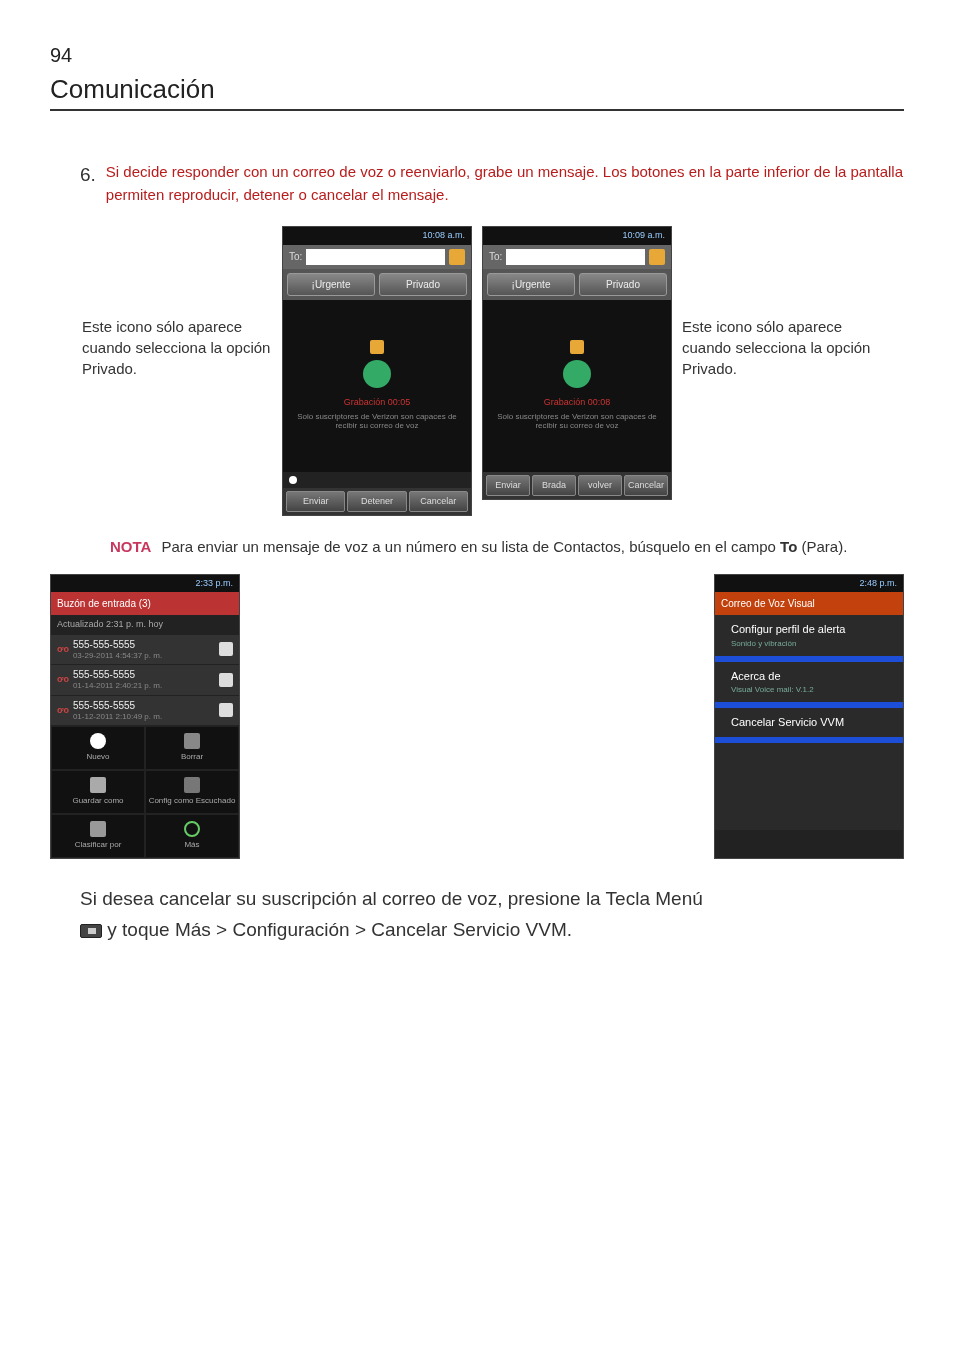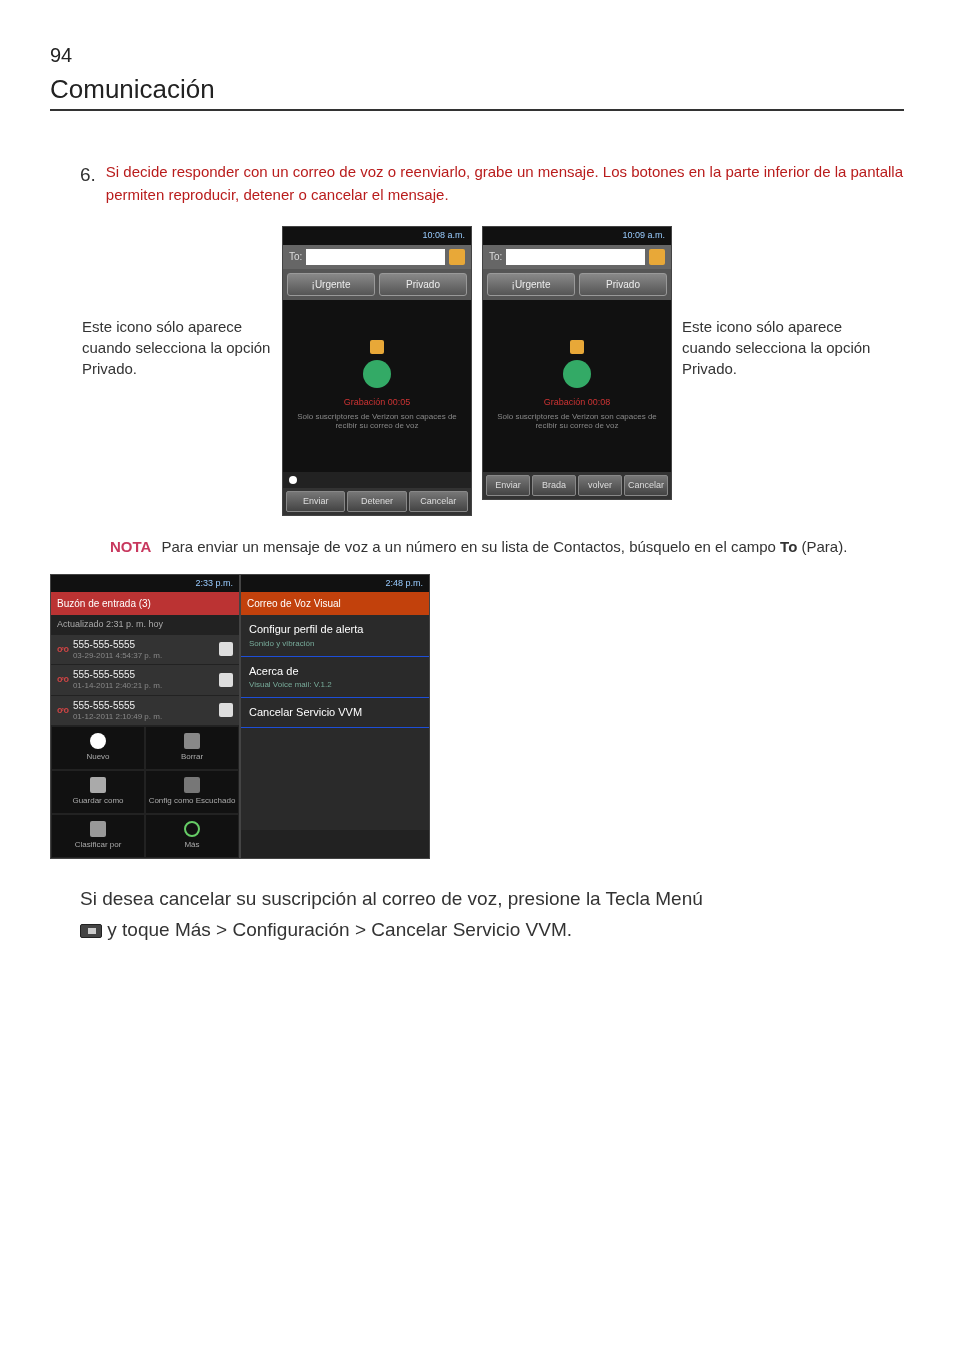--- a/index.html
+++ b/index.html
@@ -187,21 +187,21 @@
       font-weight: bold;
       margin-right: 10px;
       flex-shrink: 0;
     }
     .nota-text {
       color: #333;
     }
     .nota-text .bold { font-weight: bold; }
     .phones-row2 {
       display: flex;
-      justify-content: flex-start;
+      justify-content: space-between;
       margin-bottom: 25px;
     }
     .inbox-header {
       background: #b33;
       color: #fff;
       font-size: 10px;
       padding: 4px 6px;
     }
     .inbox-sub {
       background: #222;
@@ -258,22 +258,22 @@
       background: #2a2a2a;
       height: 215px;
     }
     .menu-header {
       background: #c2410c;
       color: #fff;
       font-size: 10px;
       padding: 4px 6px;
     }
     .menu-item {
-      padding: 6px 8px;
-      border-bottom: 1px solid #1d4ed8;
+      padding: 6px 16px;
+      border-bottom: 6px solid #1d4ed8;
     }
     .menu-item .mt { color: #fff; font-size: 11px; }
     .menu-item .ms { color: #7a9; font-size: 8px; }
     .final-para {
       font-size: 19px;
       color: #333;
       margin-left: 30px;
       line-height: 1.6;
     }
     .final-para .b { font-weight: normal; color: #333; }

